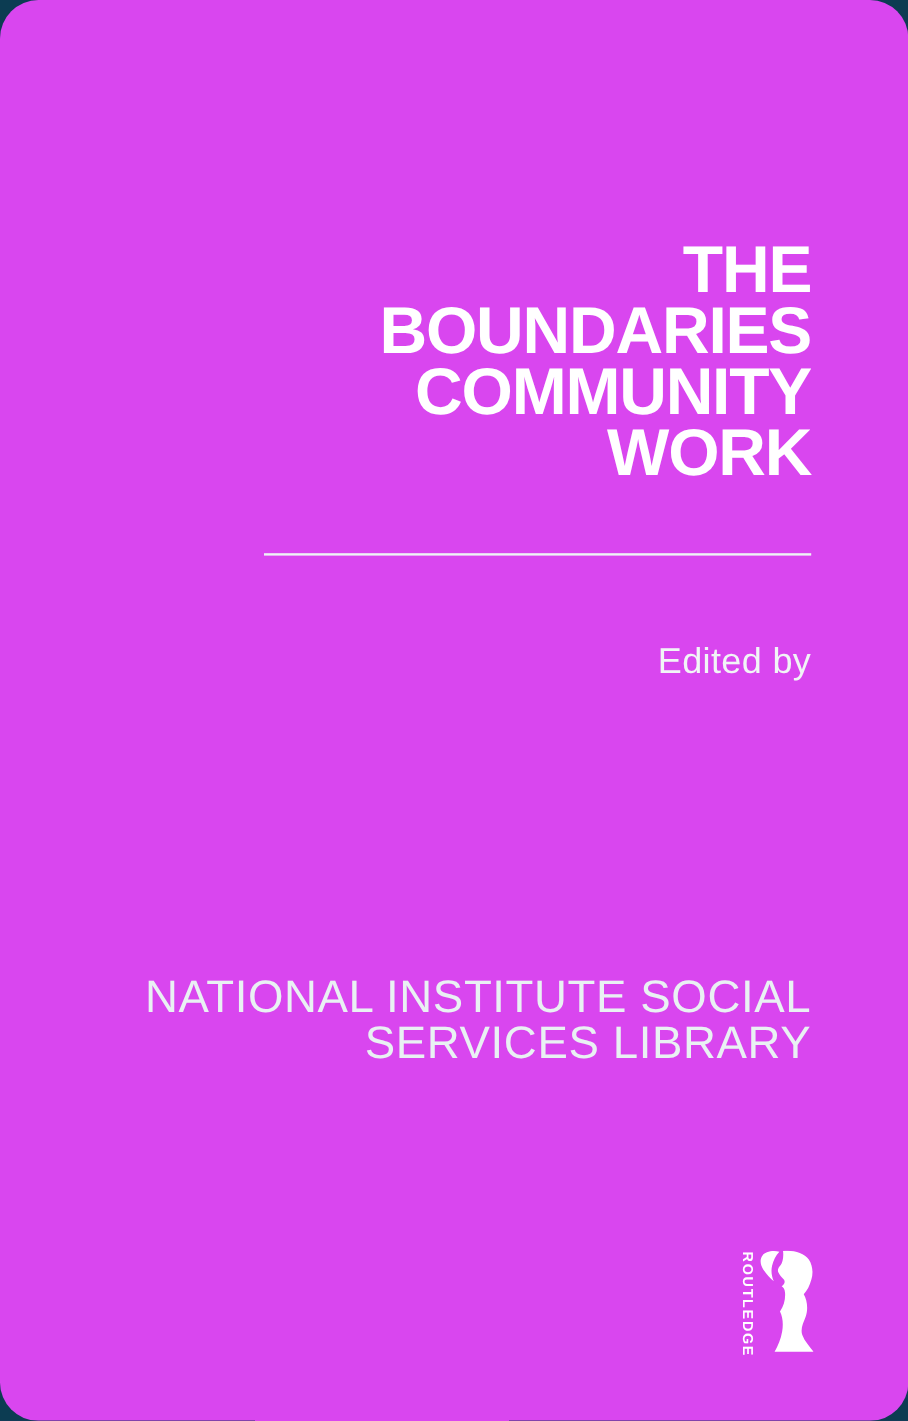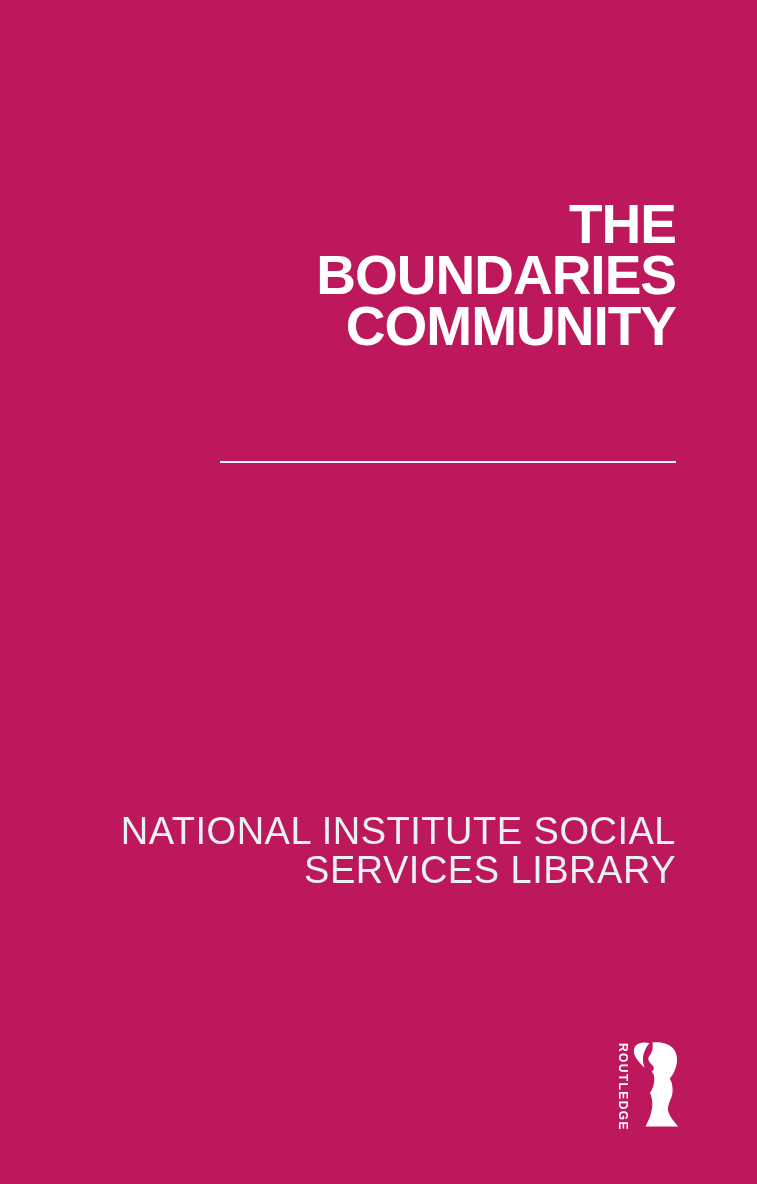--- a/index.html
+++ b/index.html
@@ -4,23 +4,24 @@
 <style>
   html, body {
     margin: 0;
     padding: 0;
     background: #0c3c52;
   }
   .cover {
     position: relative;
     width: 757px;
     height: 1184px;
-    background: #be185d;
+    background: #d946ef;
     overflow: hidden;
     font-family: "Liberation Sans", sans-serif;
+    border-radius: 32px;
   }
   .title {
     position: absolute;
     top: 199px;
     right: 81px;
     width: 520px;
     text-align: right;
     color: #ffffff;
     font-size: 55px;
     line-height: 51px;
@@ -89,25 +90,27 @@
 </style>
 </head>
 <body>
 
 <div class="cover">
 
   <div class="title">
     <div>THE</div>
     <div>BOUNDARIES</div>
     <div>COMMUNITY</div>
+    <div>WORK</div>
   </div>
 
   <div class="title-rule"></div>
 
   <div class="editors">
+    <div>Edited by</div>
   </div>
 
   <div class="series">
     <div>NATIONAL INSTITUTE SOCIAL</div>
     <div>SERVICES LIBRARY</div>
   </div>
 
   <div class="logo">
     <div class="logo-wordmark">ROUTLEDGE</div>
     <svg class="logo-mark" viewBox="0 0 45 86" xmlns="http://www.w3.org/2000/svg" aria-hidden="true">

